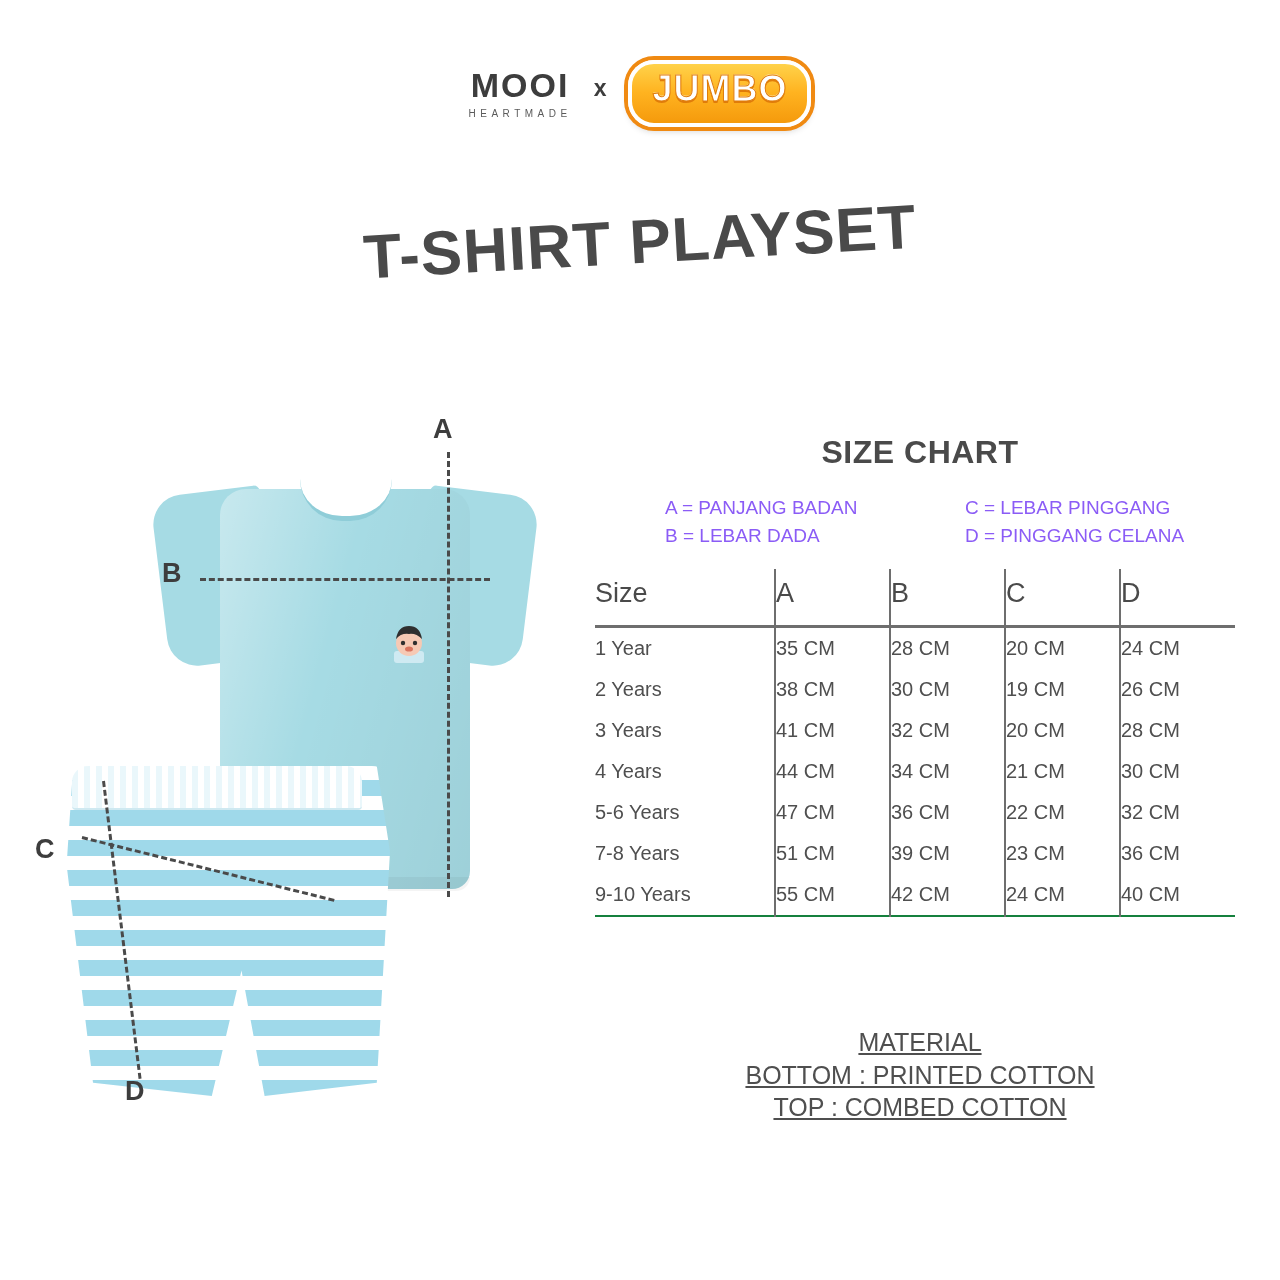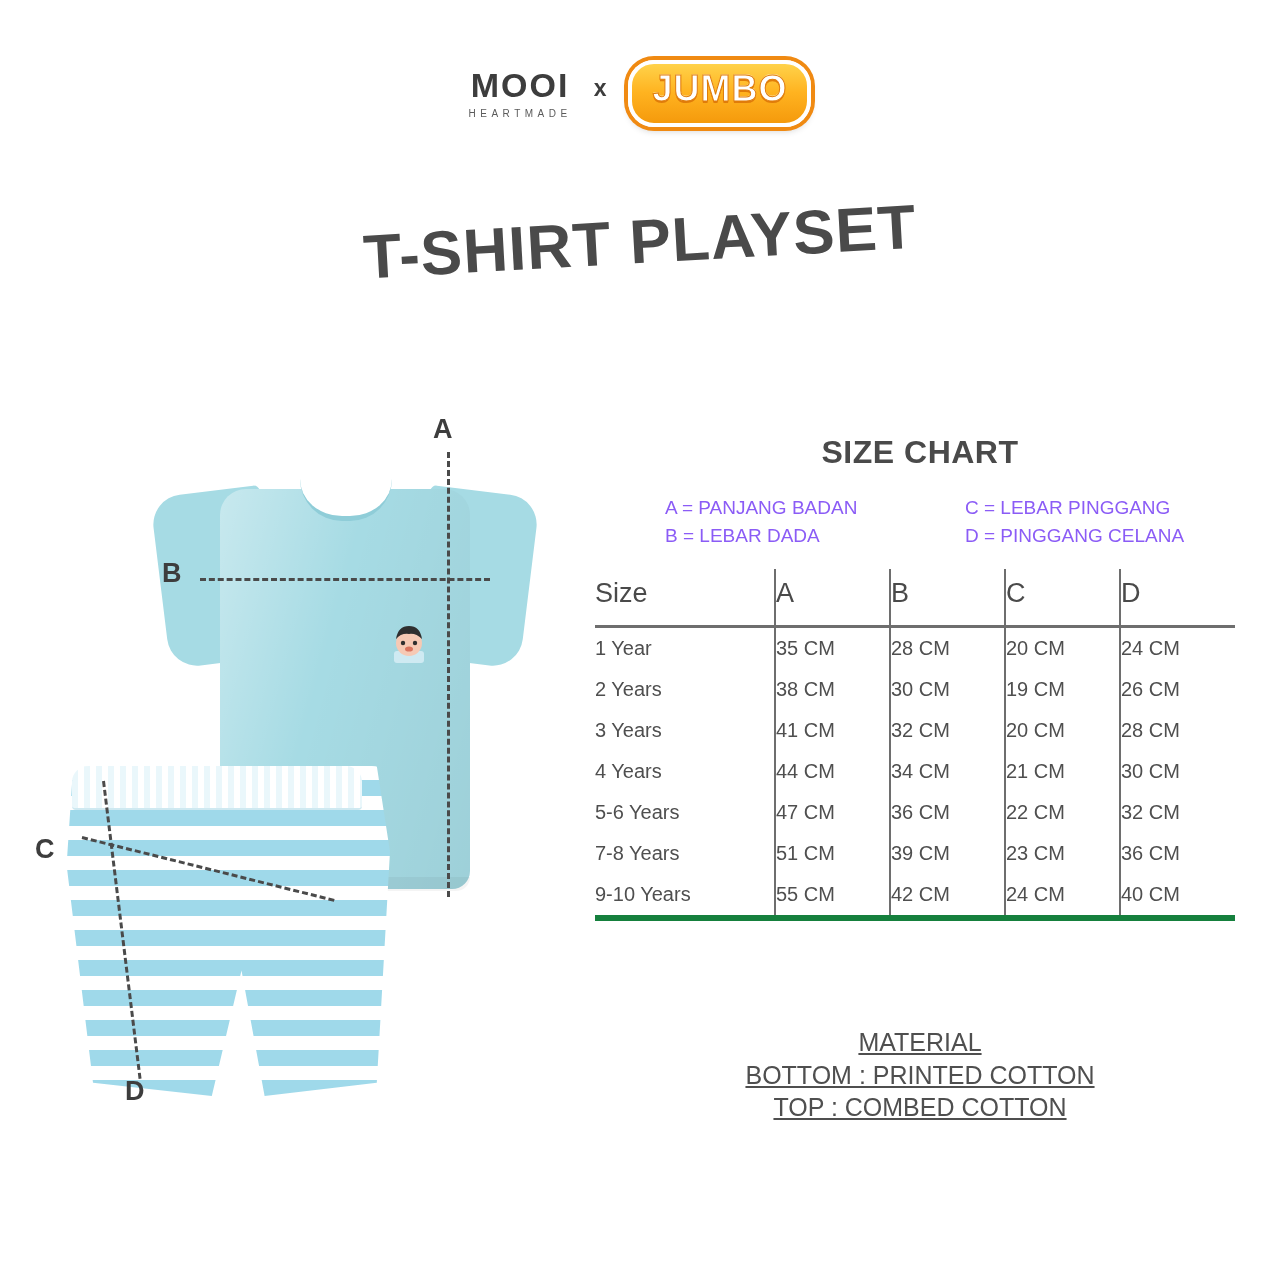--- a/index.html
+++ b/index.html
@@ -144,21 +144,21 @@
     margin-top: 22px; width: 640px; border-collapse: collapse;
     font-size: 20px; color: #4f4f4f;
   }
   table.sizes th, table.sizes td {
     text-align: left; padding: 9px 0;
   }
   table.sizes thead th {
     font-size: 27px; font-weight: normal; color: #4a4a4a; padding-bottom: 16px;
   }
   table.sizes thead tr { border-bottom: 3px solid #6e6e6e; }
-  table.sizes tbody tr:last-child { border-bottom: 6px solid #15803d; }
+  table.sizes tbody tr:last-child { border-bottom: 2px solid #15803d; }
   table.sizes th:not(:first-child), table.sizes td:not(:first-child) {
     border-left: 2px solid #6e6e6e;
   }
   table.sizes col.c0 { width: 180px; }
   table.sizes col.cx { width: 115px; }
 
   .material {
     position: absolute; left: 595px; top: 1010px; width: 650px;
     text-align: center; font-size: 25px; color: #4f4f4f; line-height: 1.3; text-decoration: underline;
   }

